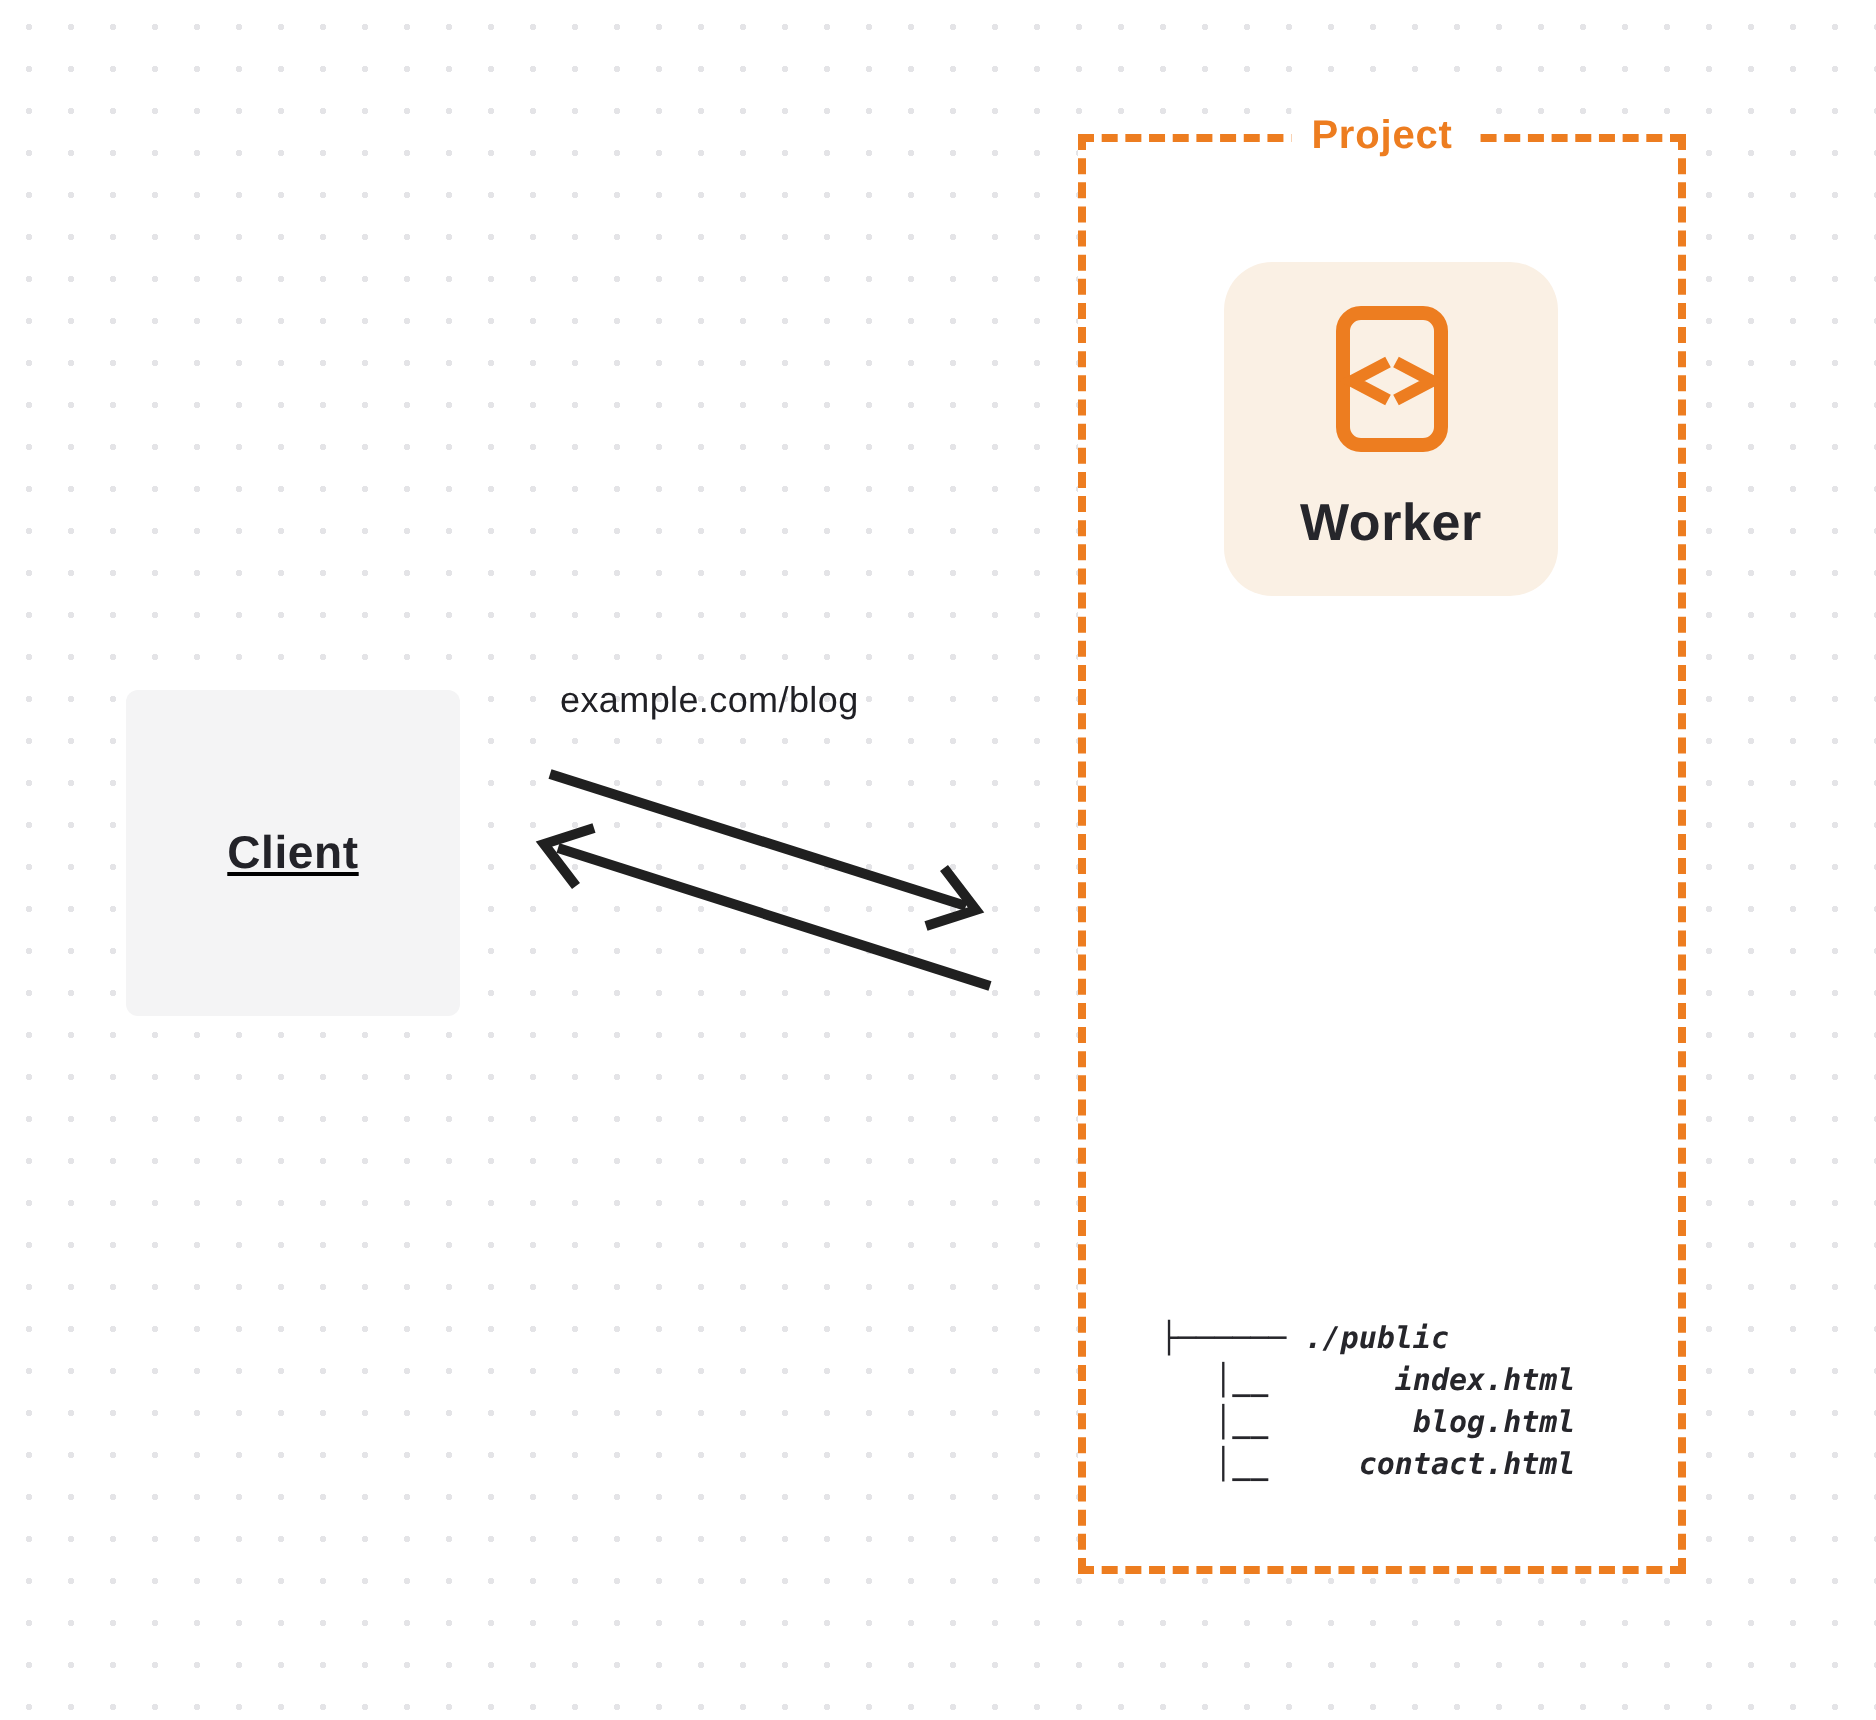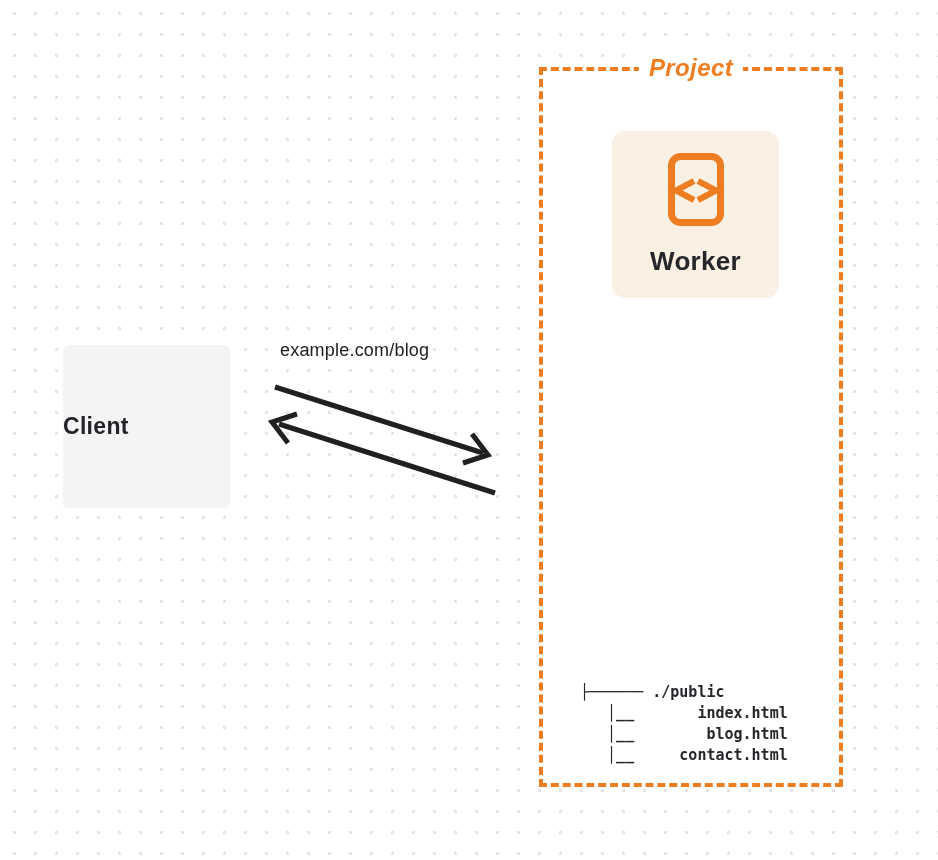--- a/index.html
+++ b/index.html
@@ -22,21 +22,22 @@
 
   
   .client-box {
     position: absolute;
     left: 63px; top: 345px;
     width: 167px; height: 163px;
     background: #f4f4f5;
     border-radius: 6px;
     display: flex;
     align-items: center;
-    justify-content: flex-start;
+    justify-content: center;
+    text-decoration: underline;
   }
   .client-label {
     font-size: 23px;
     font-weight: 700;
     color: #232329;
     letter-spacing: 0.3px;
   }
 
   
   .url-label {
@@ -71,35 +72,34 @@
     border: 4px dashed #ed7d20;
     background: #ffffff;
   }
   .project-label {
     position: absolute;
     top: -18px;
     left: 50%;
     transform: translateX(-50%);
     background: #ffffff;
     padding: 0 10px;
-    font-size: 24px;
+    font-size: 20px;
     font-weight: 700;
     color: #ed7d20;
     letter-spacing: 0.4px;
     white-space: nowrap;
     line-height: 30px;
-    font-style: italic;
   }
 
   
   .node-card {
     position: absolute;
     width: 167px; height: 167px;
     background: #faf0e4;
-    border-radius: 14px;
+    border-radius: 24px;
     display: flex;
     flex-direction: column;
     align-items: center;
     justify-content: center;
   }
   .worker-card { left: 69px; top: 60px; }
   .assets-card { left: 65px; top: 409px; }
   .node-card .icon-wrap { line-height: 0; }
   .node-label {
     font-size: 26px;
@@ -110,27 +110,28 @@
   }
 
   .icon-orange-stroke {
     stroke: #ed7d20;
     fill: none;
   }
 
   
   .file-tree {
     position: absolute;
-    left: 37px; top: 611px;
+    left: 37px; top: 588px;
     font-family: "DejaVu Sans Mono", "Liberation Mono", monospace;
     font-size: 15px;
     line-height: 21px;
     font-weight: 700;
     color: #26262b;
     white-space: pre;
+    font-style: italic;
   }
 </style>
 </head>
 <body>
 
 <div class="canvas">
 
   <svg class="arrows-svg" viewBox="0 0 938 860" xmlns="http://www.w3.org/2000/svg" aria-hidden="true">
     <g>
       <line class="arrow-stroke" x1="275" y1="387" x2="483" y2="453"></line>

